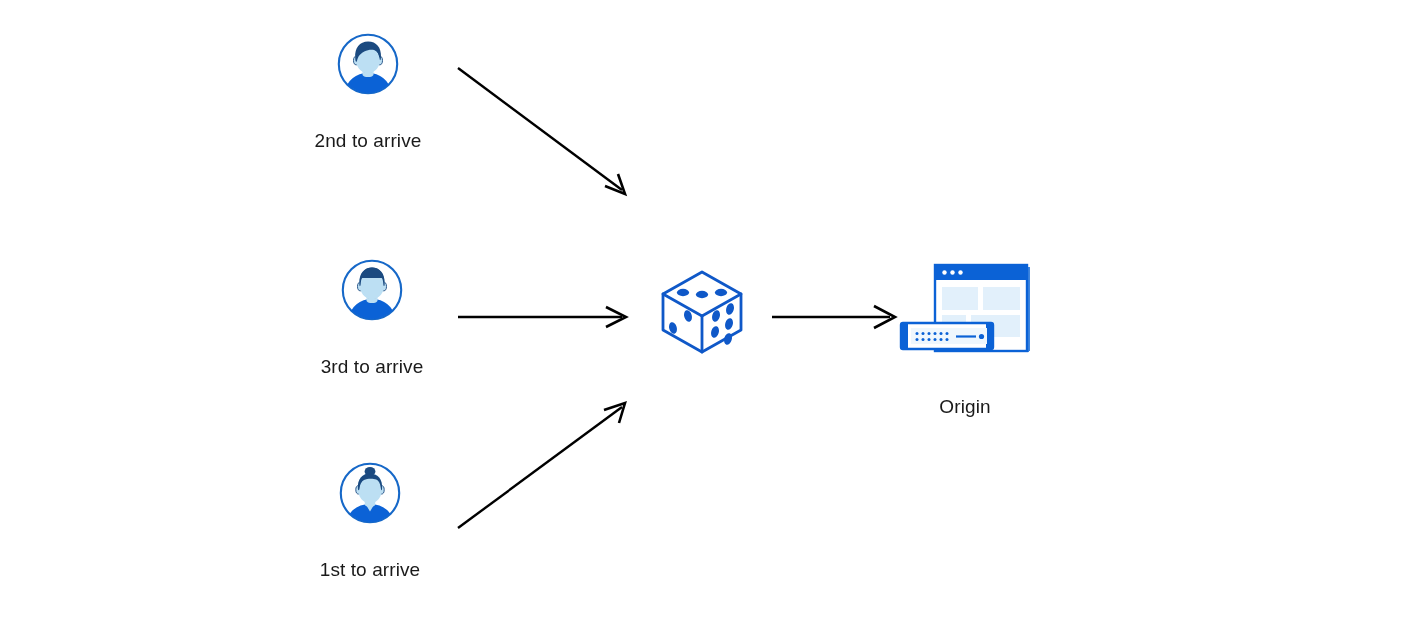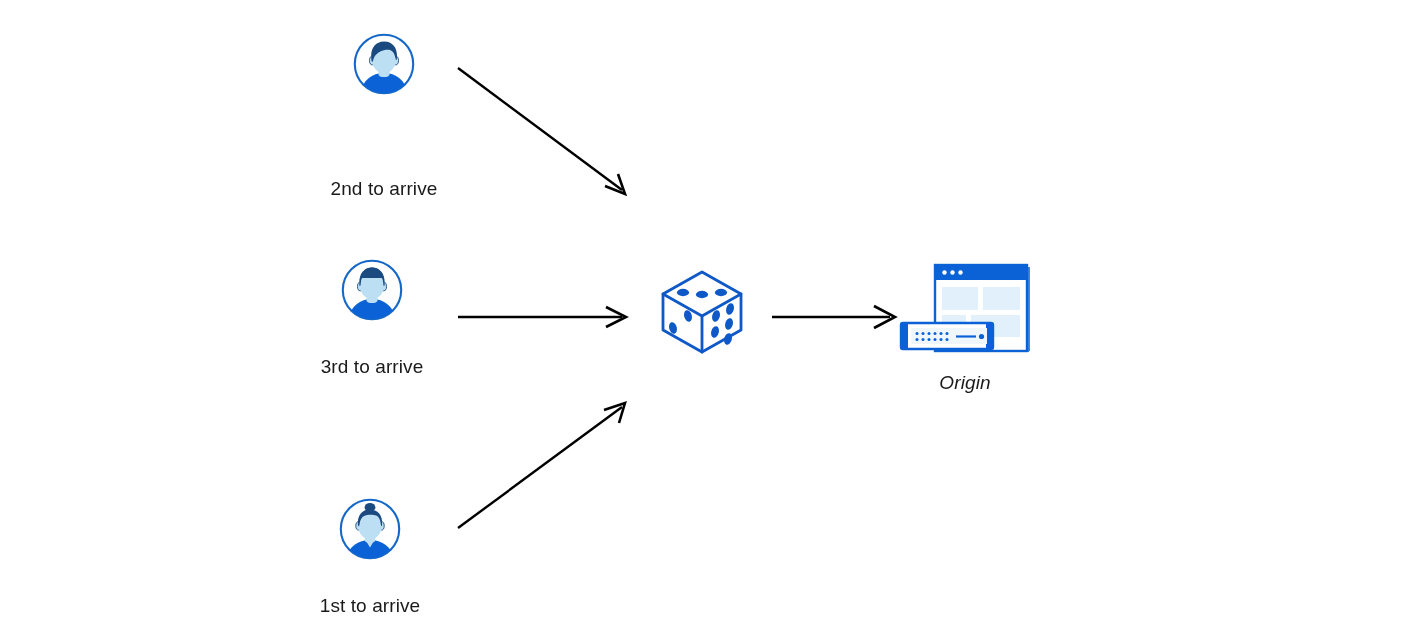--- a/index.html
+++ b/index.html
@@ -32,27 +32,27 @@
   .node-label {
     color: #1a1a1a;
     font-size: 19px;
     line-height: 24px;
     white-space: nowrap;
     letter-spacing: 0.1px;
   }
   .avatar-node { width: 140px; }
   .avatar-node .node-label { margin-top: 33px; }
 
-  .client-1 { left: 314px; top: 32px; gap: 48px; }
+  .client-1 { left: 298px; top: 32px; }
   .client-2 { left: 302px; top: 258px; text-align: center; }
-  .client-3 { left: 300px; top: 497px; }
+  .client-3 { left: 300px; top: 461px; }
 
   .dice-node { left: 657px; top: 266px; width: 90px; }
   .origin-node { left: 895px; top: 255px; width: 140px; }
-  .origin-node .node-label { margin-top: 6px; font-style: italic; }
+  .origin-node .node-label { margin-top: 30px; }
 
   svg { display: block; overflow: visible; }
   .arrow-layer {
     position: absolute;
     left: 0; top: 0;
     width: 1405px; height: 633px;
     pointer-events: none;
   }
 </style>
 </head>

